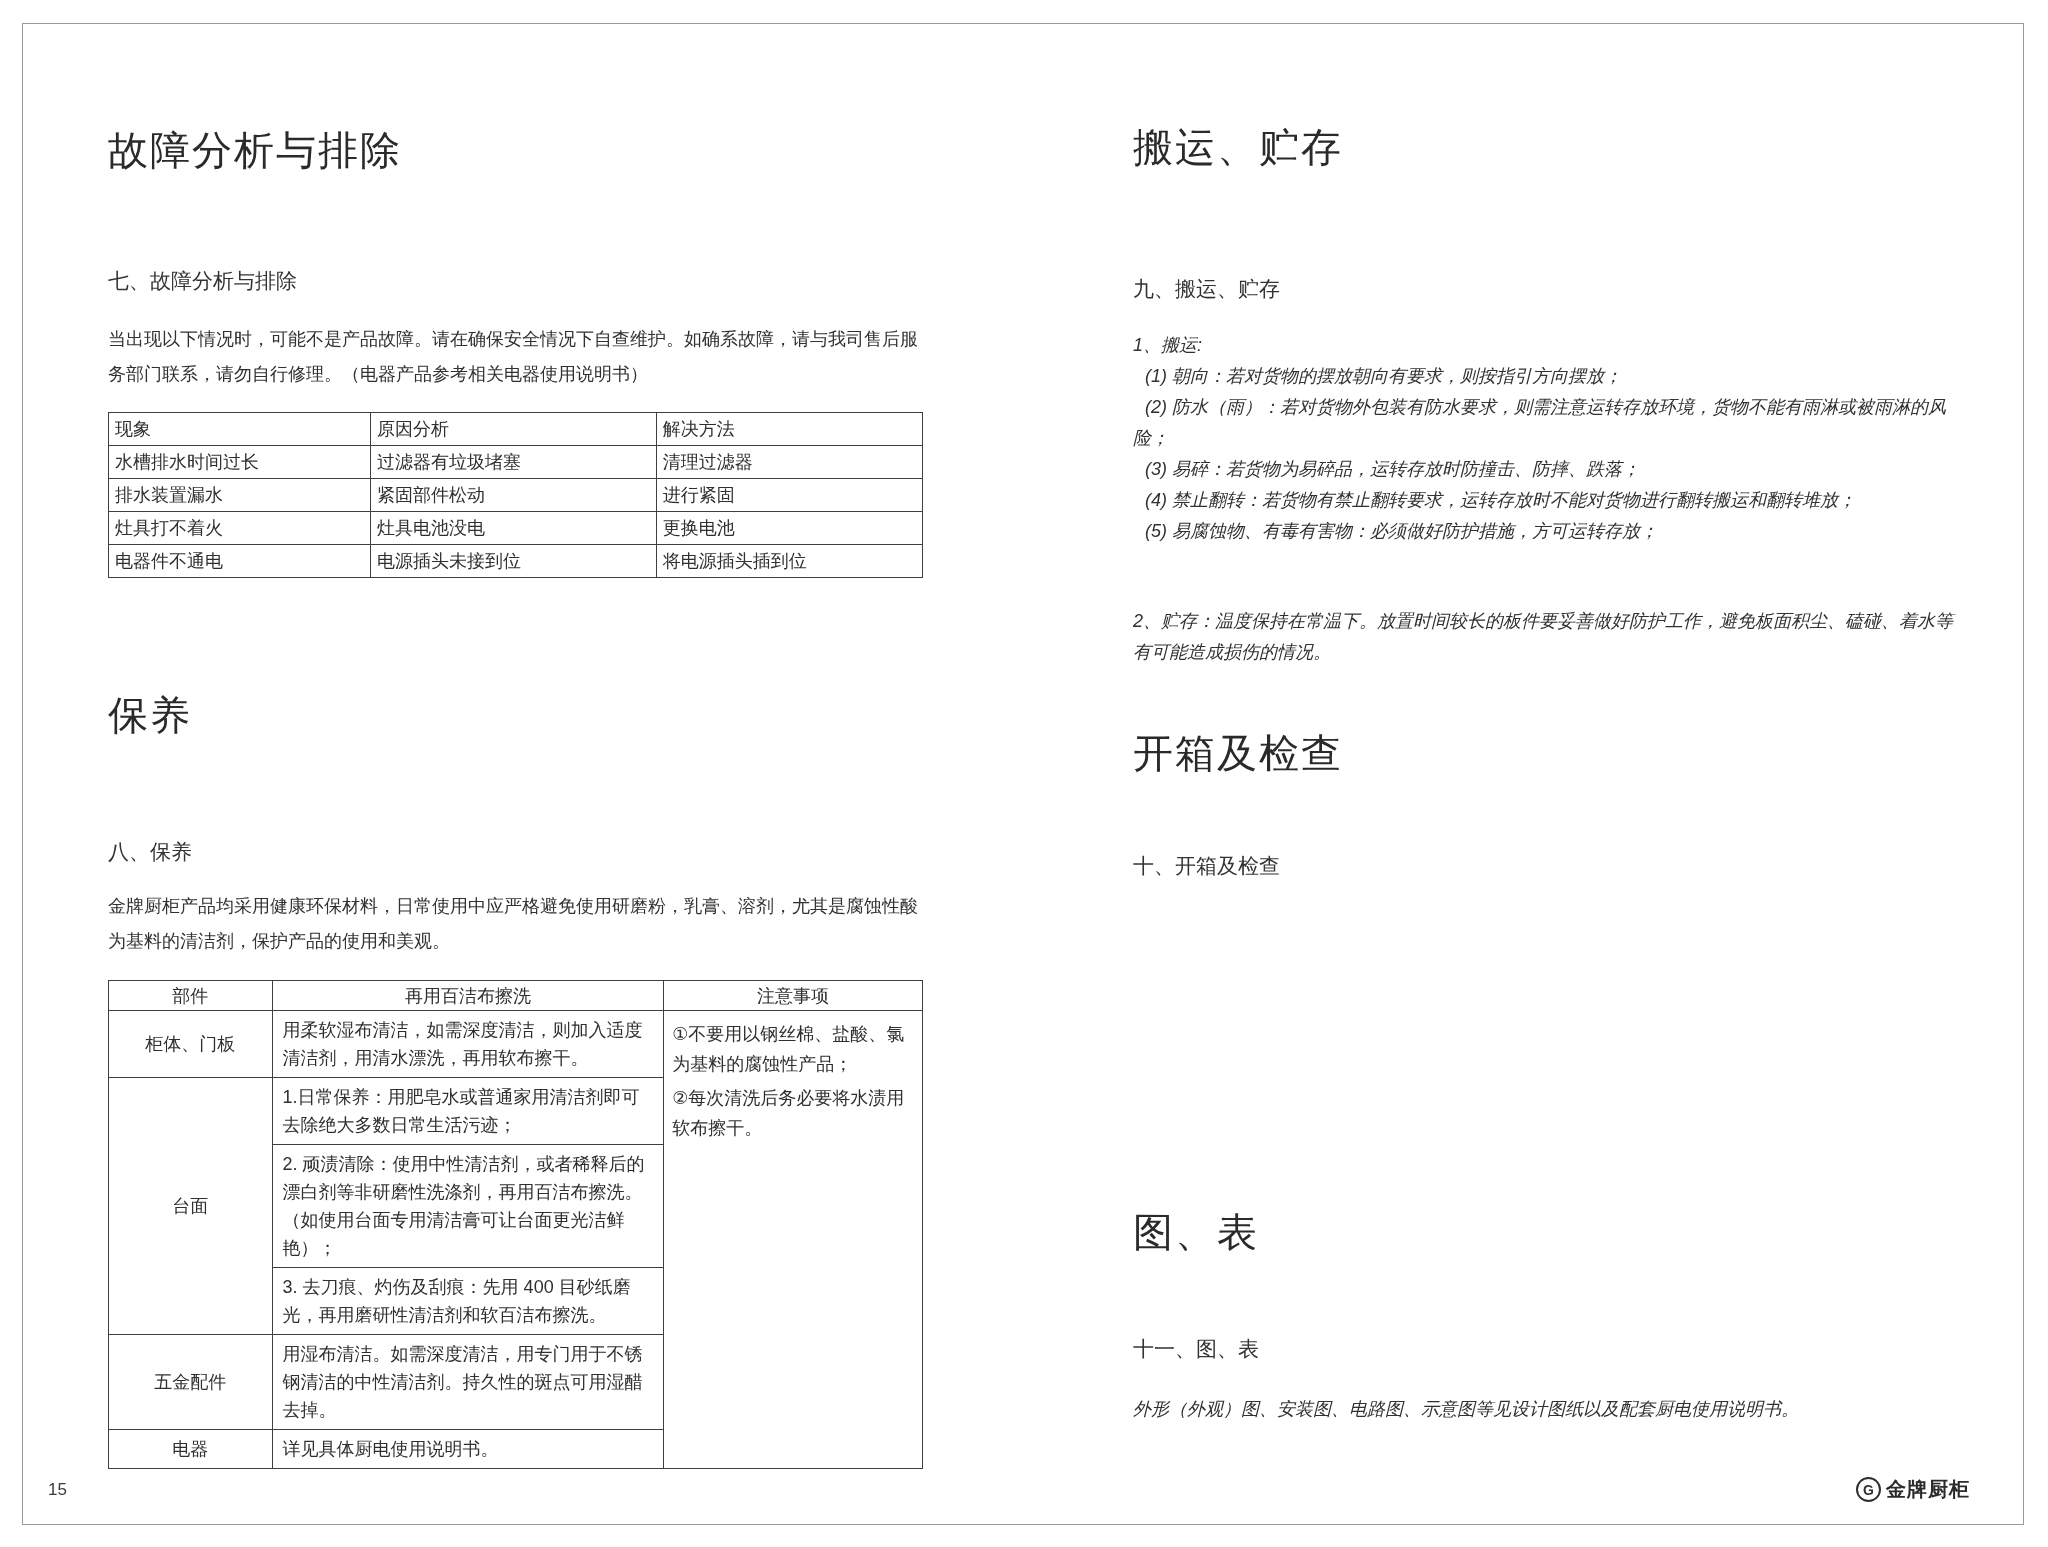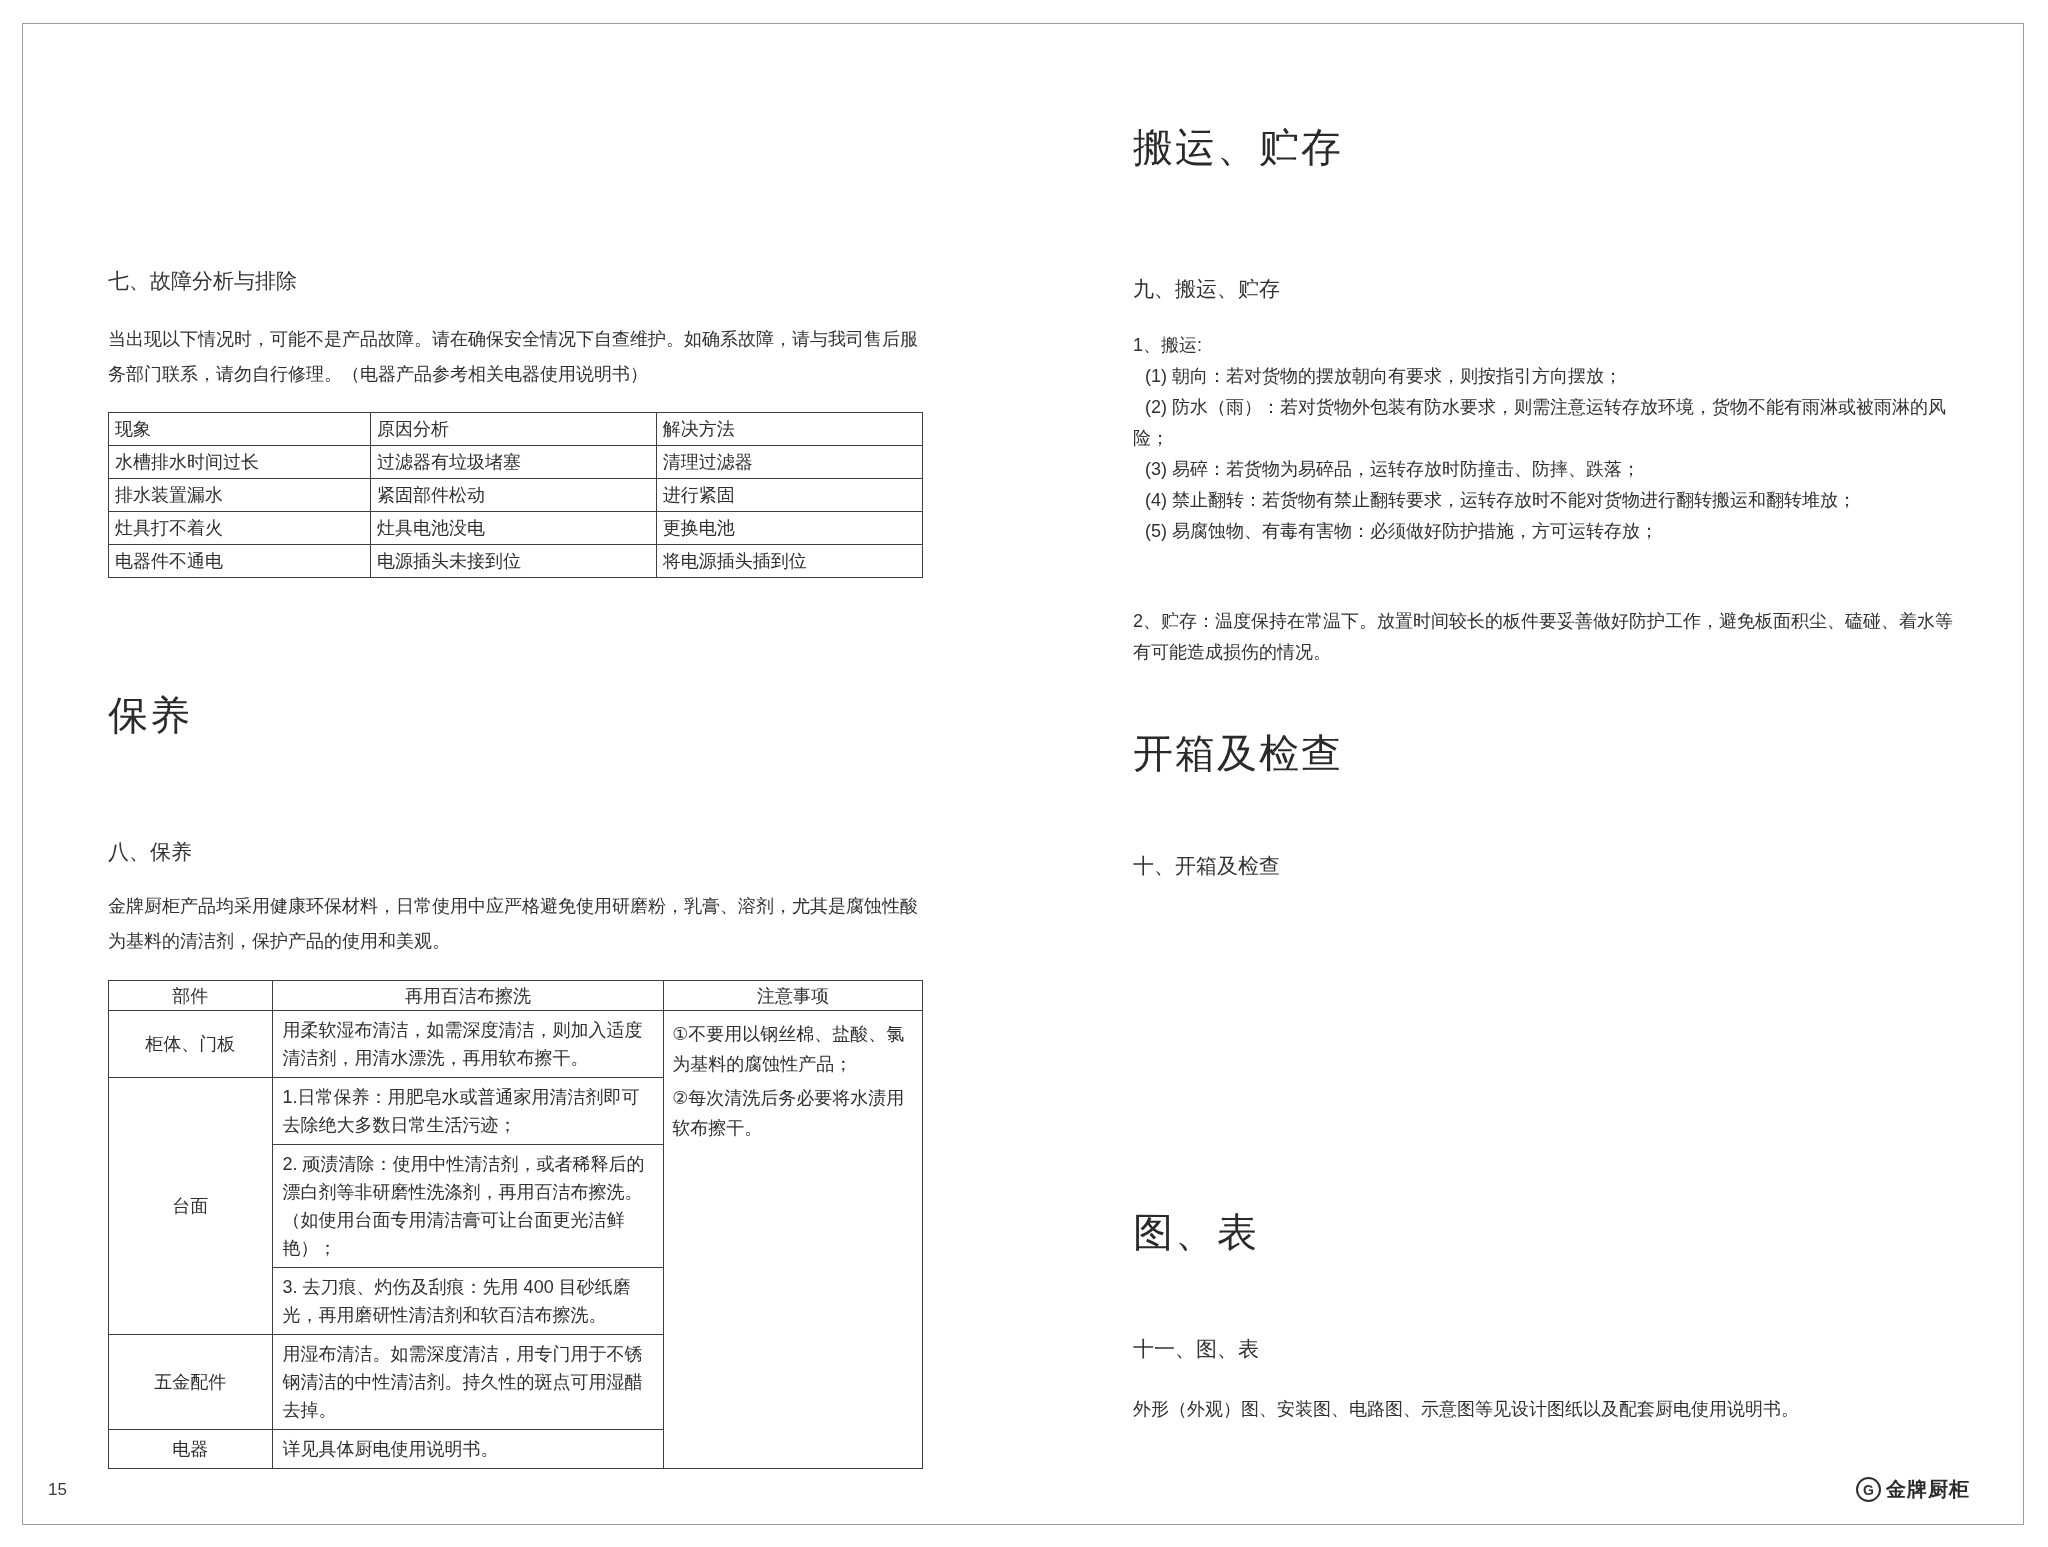--- a/index.html
+++ b/index.html
@@ -7,21 +7,21 @@
           font-family:"Liberation Sans","DejaVu Sans",sans-serif;color:#2e2e2e;}
   .frame{position:absolute;left:22px;top:23px;width:2000px;height:1500px;border:1px solid #9b9b9b;}
   .page{position:absolute;top:0;height:100%;}
   .page.left{left:108px;width:815px;}
   .page.right{left:1133px;width:824px;}
   .h1{position:absolute;left:0;margin:0;font-size:40px;line-height:44px;font-weight:400;
       letter-spacing:2px;color:#2a2a2a;white-space:nowrap;}
   .h2{position:absolute;left:0;margin:0;font-size:21px;line-height:26px;font-weight:400;color:#333;white-space:nowrap;}
   .body{position:absolute;left:0;right:0;margin:0;font-size:18px;color:#313131;}
   .intro{line-height:35px;}
-  .block{line-height:31px;}
+  .block{line-height:31px;font-style:italic;}
   .line{line-height:31px;}
   .item{line-height:31px;text-indent:12px;}
   table.tbl{position:absolute;left:0;width:100%;border-collapse:collapse;table-layout:fixed;
             font-size:18px;color:#2f2f2f;}
   table.tbl th,table.tbl td{border:1px solid #3f3f3f;font-weight:400;}
   .tbl1 th,.tbl1 td{text-align:left;height:32px;padding:0 6px;}
   .tbl2 th{text-align:center;height:29px;padding:0 6px;}
   .tbl2 td.label{text-align:center;vertical-align:middle;padding:4px 6px;}
   .tbl2 td.method{text-align:left;vertical-align:middle;padding:5px 10px;line-height:28px;}
   .tbl2 td.notes{text-align:left;vertical-align:top;padding:8px 8px;line-height:30px;}
@@ -32,20 +32,21 @@
               border:2px solid #2f2f2f;border-radius:50%;font-size:14px;font-weight:700;color:#2f2f2f;}
   .brand-text{font-size:20px;font-weight:600;color:#2b2b2b;letter-spacing:1px;}
 </style>
 </head>
 <body>
 
 <div class="canvas">
   <div class="frame"></div>
 
   <section class="page left">
+    <h1 class="h1" style="top:128px">故障分析与排除</h1>
     <h2 class="h2" style="top:268px">七、故障分析与排除</h2>
     <p class="body intro" style="top:322px">当出现以下情况时，可能不是产品故障。请在确保安全情况下自查维护。如确系故障，请与我司售后服务部门联系，请勿自行修理。（电器产品参考相关电器使用说明书）</p>
 
     <table class="tbl tbl1" style="top:412px">
       <colgroup>
           <col style="width:32.2%">
           <col style="width:35.1%">
           <col style="width:32.7%">
         </colgroup>
       <thead>

